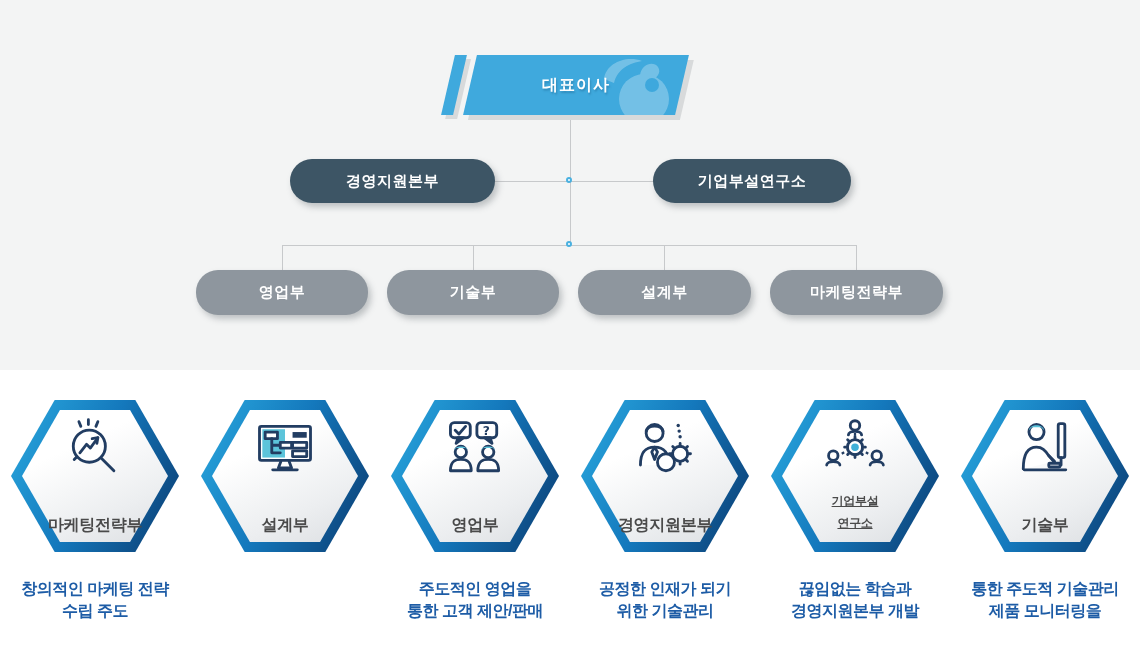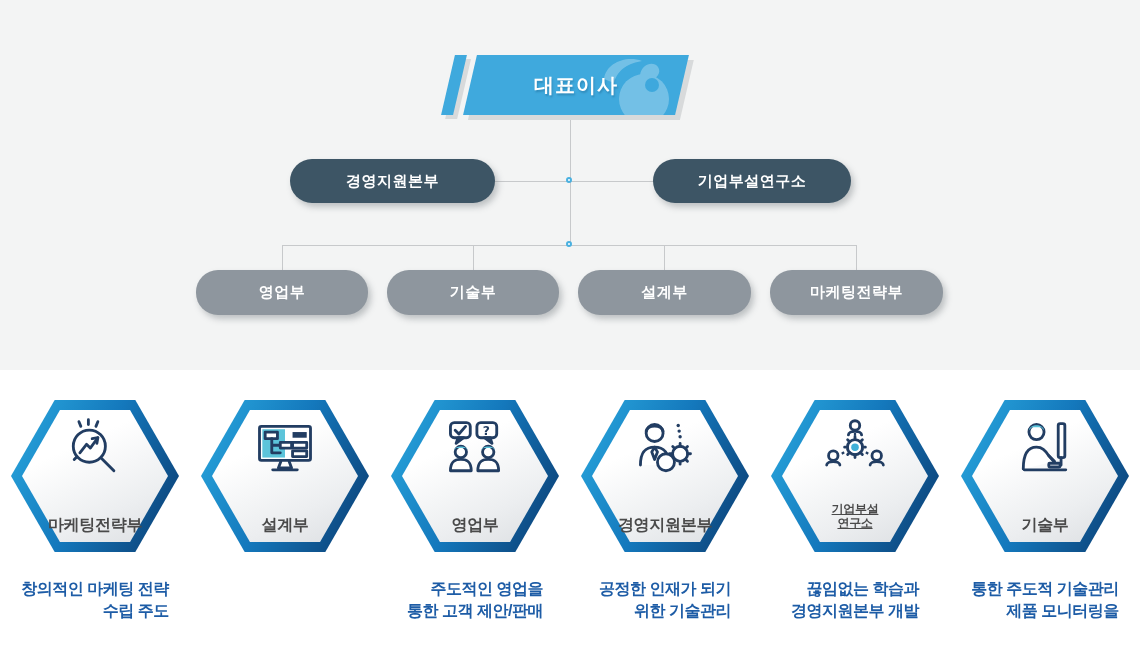--- a/index.html
+++ b/index.html
@@ -19,21 +19,21 @@
   }
   .ceo-box {
     position:absolute; left:22px; top:0; width:212px; height:60px;
     background:#3fa9dd; transform:skewX(-13deg);
     box-shadow:6px 5px 0 #d8dadb; overflow:hidden;
   }
   .ceo-swan { position:absolute; right:2px; top:0px; width:84px; height:60px; transform:skewX(13deg); opacity:.85; }
   .ceo-label {
     position:absolute; left:22px; top:0; width:212px; height:60px;
     display:flex; align-items:center; justify-content:center;
-    color:#fff; font-size:20px; font-weight:bold; letter-spacing:1px;
+    color:#fff; font-size:16px; font-weight:bold; letter-spacing:1px;
     text-shadow:1px 2px 2px rgba(20,80,120,.35);
   }
 
   .line { position:absolute; background:#c7c9cb; }
   .node-dot {
     position:absolute; width:6px; height:6px; border-radius:50%;
     background:#fff; border:2px solid #49b0e0;
   }
 
   .pill {
@@ -61,26 +61,26 @@
     clip-path:polygon(26% 0%, 74% 0%, 100% 50%, 74% 100%, 26% 100%, 0% 50%);
     background:linear-gradient(155deg, #ffffff 30%, #eceef0 72%, #dcdfe2 100%);
   }
   .hex-icon { position:absolute; left:50%; top:16px; transform:translateX(-50%); width:68px; height:68px; }
   .hex-label {
     position:absolute; left:0; bottom:18px; width:100%;
     text-align:center; color:#4a4a4a; font-weight:bold; font-size:16px;
     line-height:1.12; letter-spacing:-.3px;
   }
   .hex-label .l2:empty { display:none; }
-  .hex-label .l2 { display:block; }
+  .hex-label .l2 { display:block;margin-top:8px; }
   .card-desc {
     margin-top:26px; text-align:center; color:#1d5ca6;
     font-weight:bold; font-size:16px; line-height:1.35; letter-spacing:-.5px;
   }
-  .card-desc span { display:block;text-align:right; }
+  .card-desc span { display:block; }
 
   svg .st  { stroke:#223d62; stroke-width:3; fill:none; stroke-linecap:round; stroke-linejoin:round; }
   svg .stw { stroke:#223d62; stroke-width:3; fill:#fff; stroke-linecap:round; stroke-linejoin:round; }
   svg .teal { fill:#5cc4da; }
   svg .dash { stroke:#223d62; stroke-width:2.4; fill:none; stroke-dasharray:3 3.5; }
 </style>
 </head>
 <body>
 
 <div class="stage">

